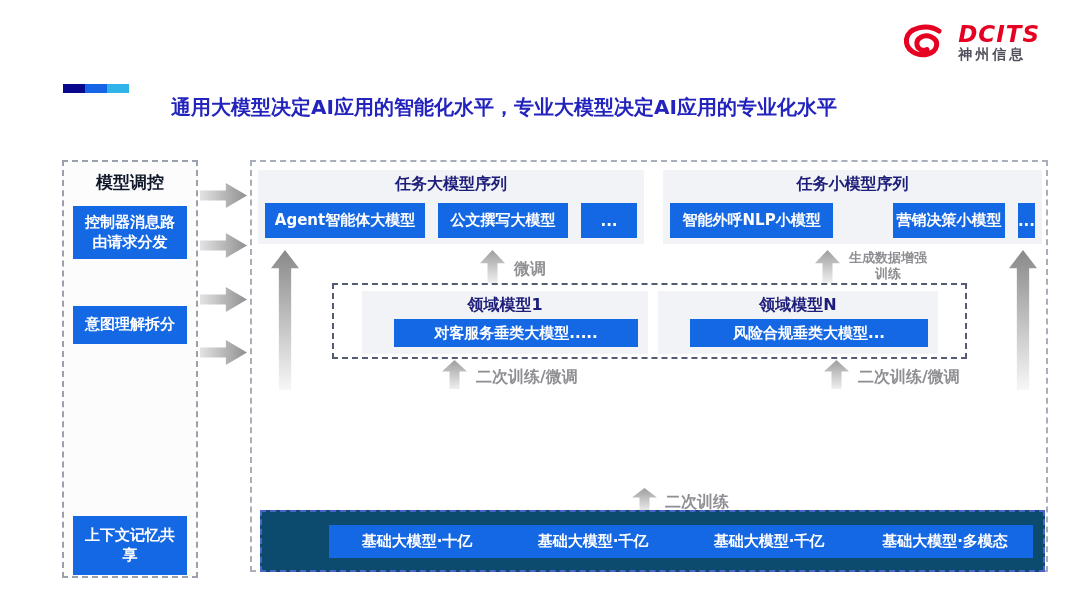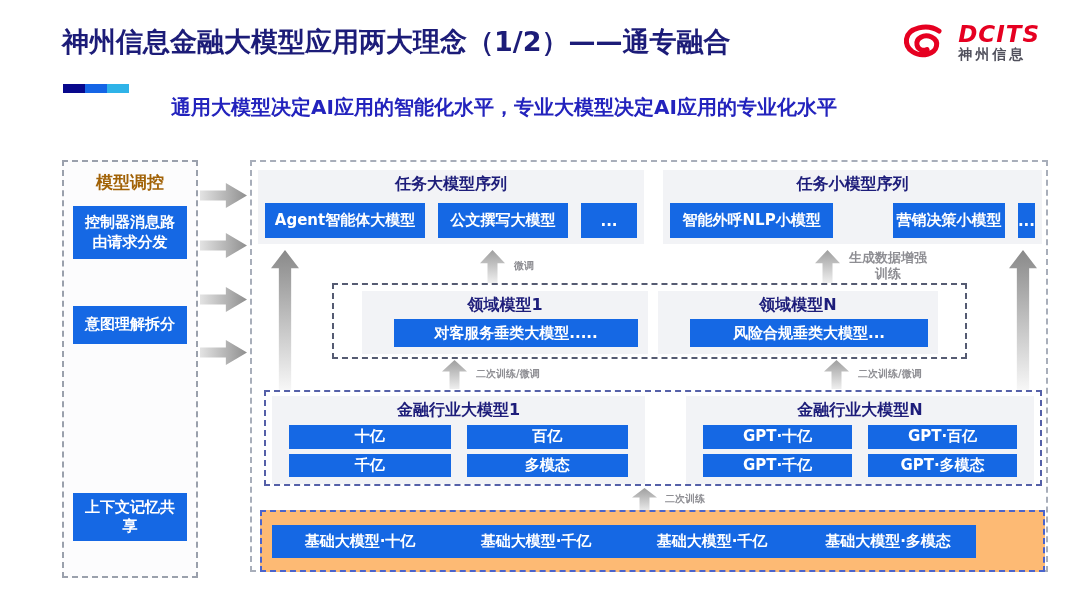--- a/index.html
+++ b/index.html
@@ -11,26 +11,26 @@
   .accent-bar { position:absolute; left:63px; top:84px; display:flex; }
   .accent-bar span { width:22px; height:9px; display:block; }
   .seg1 { background:#08088c; } .seg2 { background:#1565e6; } .seg3 { background:#2fb3e8; }
   .subtitle { position:absolute; left:0; top:94px; width:1008px; text-align:center; font-size:20px; font-weight:bold; color:#2323bd; }
 
   .logo { position:absolute; right:40px; top:22px; display:flex; align-items:center; gap:9px; }
   .logo-text .brand { font-size:23px; font-weight:bold; font-style:italic; color:#e60021; letter-spacing:1px; line-height:1.05; }
   .logo-text .company { font-size:14px; font-weight:bold; color:#50505c; letter-spacing:3px; }
 
   .sidebar { position:absolute; left:62px; top:160px; width:136px; height:418px; border:2px dashed #9aa0ac; background:#fcfcfd; }
-  .sidebar-title { position:absolute; top:9px; width:100%; text-align:center; font-size:17px; font-weight:bold; color:#a16207; }
+  .sidebar-title { position:absolute; top:9px; width:100%; text-align:center; font-size:17px; font-weight:bold; color:#0f172a; }
   .sb-btn { position:absolute; left:9px; right:9px; background:#1568e4; color:#fff; font-weight:bold; font-size:15px; display:flex; align-items:center; justify-content:center; text-align:center; line-height:1.3; padding:10px 9px; }
   .sb-btn.b1 { top:44px; height:53px; }
   .sb-btn.b2 { top:144px; height:38px; }
   .sb-btn.b3 { top:238px; height:50px; }
-  .sb-btn.b4 { top:331px; height:48px; }
+  .sb-btn.b4 { top:354px; height:59px; }
 
   .r-arrow { position:absolute; left:200px; width:47px; height:25px;
     background:linear-gradient(90deg,#e3e3e3,#8f8f8f);
     clip-path:polygon(0 30%,55% 30%,55% 0,100% 50%,55% 100%,55% 70%,0 70%); }
   .ra1 { top:183px; } .ra2 { top:233px; } .ra3 { top:287px; } .ra4 { top:340px; }
 
   .main { position:absolute; left:250px; top:160px; width:798px; height:412px; border:2px dashed #a8aeba; background:#fff; }
 
   .gbox { position:absolute; background:#f2f3f6; }
   .g-title { position:absolute; top:4px; left:0; width:100%; text-align:center; font-size:16px; font-weight:bold; color:#1d1d7a; white-space:nowrap; }
@@ -53,46 +53,45 @@
 
   .up-arrow { position:absolute; width:25px;
     background:linear-gradient(to top,#efefef,#9e9e9e);
     clip-path:polygon(50% 0,100% 40%,70% 40%,70% 100%,30% 100%,30% 40%,0 40%); }
   .ua-finetune { left:228px; top:88px; height:33px; }
   .ua-gendata  { left:563px; top:88px; height:33px; }
   .ua-second-l { left:190px; top:198px; height:29px; }
   .ua-second-r { left:572px; top:198px; height:29px; }
   .ua-retrain  { left:380px; top:326px; height:24px; }
 
-  .arrow-label { position:absolute; font-size:10px; font-weight:bold; color:#8e8e93; white-space:nowrap; }
+  .arrow-label { position:absolute; font-size:16px; font-weight:bold; color:#8e8e93; white-space:nowrap; }
   .lbl-finetune { left:262px; top:97px; }
   .lbl-gendata  { left:593px; top:88px; width:86px; text-align:center; font-size:13px; line-height:1.25; white-space:normal; }
   .lbl-second-l { left:224px; top:205px; }
   .lbl-second-r { left:606px; top:205px; }
   .lbl-retrain  { left:413px; top:330px; }
 
   .domain-wrap { position:absolute; left:80px; top:121px; width:635px; height:76px; border:2px dashed #555b72; background:#fff; }
   .domain-box { position:absolute; top:6px; height:63px; background:#f2f3f6; }
   .domain-box .blue-btn { position:absolute; left:10px; right:10px; top:28px; height:28px;margin-left:22px; }
   .d1 { left:28px; width:286px; } .dN { left:324px; width:280px; }
 
   .industry-wrap { position:absolute; left:12px; top:228px; width:778px; height:96px; border:2px dashed #5560a8; background:#fff; }
   .ind-box { position:absolute; top:4px; height:88px; background:#f2f3f6; }
   .i1 { left:6px; width:373px; } .iN { left:420px; width:348px; }
   .ind-grid { position:absolute; left:17px; right:17px; top:29px; bottom:7px; display:grid; grid-template-columns:1fr 1fr; grid-template-rows:1fr 1fr; column-gap:16px; row-gap:5px; }
 
-  .base-wrap { position:absolute; left:8px; top:348px; width:785px; height:62px; border:2px dashed #4a64cc; background:#fdba74; display:flex; align-items:center; justify-content:flex-start; padding:0 10px; }
+  .base-wrap { position:absolute; left:8px; top:348px; width:785px; height:62px; border:2px dashed #4a64cc; background:#0c4a6e; display:flex; align-items:center; justify-content:flex-end; padding:0 10px; }
   .base-wrap .blue-btn { width:176px; height:33px; }
 </style>
 </head>
 <body>
 
 <div class="page">
 
-  <div class="title">神州信息金融大模型应用两大理念（1/2）——通专融合</div>
   <div class="accent-bar">
     <span class="seg1"></span>
     <span class="seg2"></span>
     <span class="seg3"></span>
   </div>
 
   <div class="logo">
     <svg width="50" height="42" viewBox="0 0 50 42">
       <path d="M40 9 C28 1 9 6 7.5 17 C6 28 18 35 29 32 C38.5 29.5 41 19 32.5 15 C25 11.8 16.5 16 18 23 C19 27.5 24 29.5 28 27.5" fill="none" stroke="#e60021" stroke-width="5" stroke-linecap="round"></path>
     </svg>
@@ -152,40 +151,20 @@
         <div class="g-title">领域模型N</div>
         <div class="blue-btn">风险合规垂类大模型...</div>
       </div>
     </div>
 
     <div class="up-arrow ua-second-l"></div>
     <div class="arrow-label lbl-second-l">二次训练/微调</div>
     <div class="up-arrow ua-second-r"></div>
     <div class="arrow-label lbl-second-r">二次训练/微调</div>
 
-    <div class="industry-wrap">
-      <div class="ind-box i1">
-        <div class="g-title">金融行业大模型1</div>
-        <div class="ind-grid">
-          <div class="blue-btn">十亿</div>
-          <div class="blue-btn">百亿</div>
-          <div class="blue-btn">千亿</div>
-          <div class="blue-btn">多模态</div>
-        </div>
-      </div>
-      <div class="ind-box iN">
-        <div class="g-title">金融行业大模型N</div>
-        <div class="ind-grid">
-          <div class="blue-btn">GPT·十亿</div>
-          <div class="blue-btn">GPT·百亿</div>
-          <div class="blue-btn">GPT·千亿</div>
-          <div class="blue-btn">GPT·多模态</div>
-        </div>
-      </div>
-    </div>
 
     <div class="up-arrow ua-retrain"></div>
     <div class="arrow-label lbl-retrain">二次训练</div>
 
     <div class="base-wrap">
       <div class="blue-btn">基础大模型·十亿</div>
       <div class="blue-btn">基础大模型·千亿</div>
       <div class="blue-btn">基础大模型·千亿</div>
       <div class="blue-btn">基础大模型·多模态</div>
     </div>

